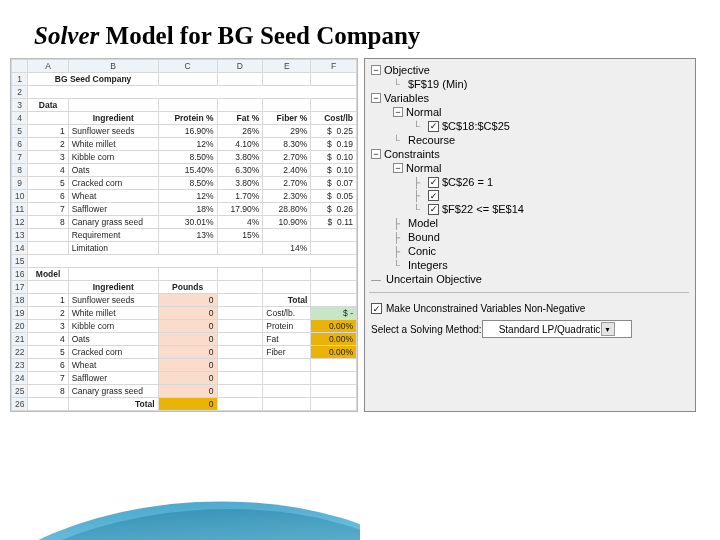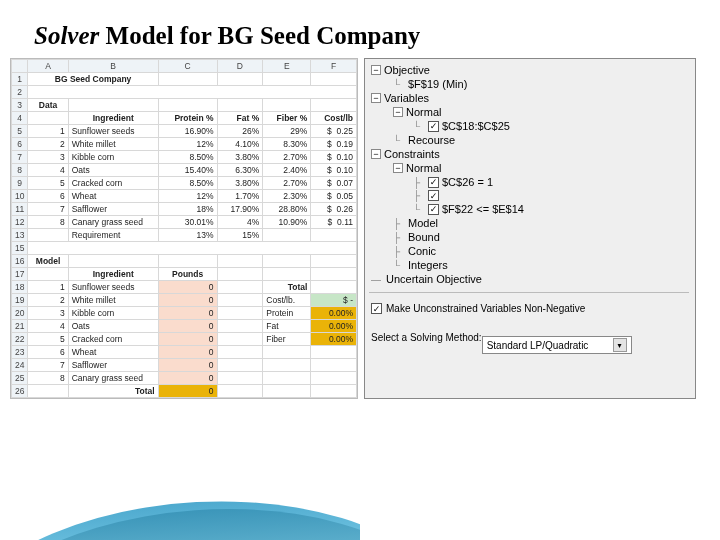--- a/index.html
+++ b/index.html
@@ -116,27 +116,26 @@
   .methodrow {
     display: flex;
     align-items: center;
     justify-content: flex-start;
     padding: 2px 2px;
     font-size: 10px;
   }
   .dropdown {
     border: 1px solid #888;
     background: #fff;
-    padding: 1px 4px;
+    padding: 1px 16px;
     width: 150px;
     display: flex;
     justify-content: space-between;
     align-items: center;
     font-size: 10px;
-    margin-top: 16px;
   }
   .chev {
     width: 14px; height: 14px;
     background: #e4e4e4;
     border: 1px solid #999;
     display: inline-flex;
     align-items: center; justify-content: center;
     font-size: 8px;
   }
 
@@ -292,20 +291,29 @@
       <tr>
             <td class="rowhdr">13</td>
             <td></td>
             <td>Requirement</td>
             <td class="right">13%</td>
             <td class="right">15%</td>
             <td></td>
             <td></td>
           </tr>
       <tr>
+            <td class="rowhdr">14</td>
+            <td></td>
+            <td>Limitation</td>
+            <td></td>
+            <td></td>
+            <td class="right">14%</td>
+            <td></td>
+          </tr>
+      <tr>
             <td class="rowhdr">15</td>
             <td colspan="6"></td>
           </tr>
       <tr>
             <td class="rowhdr">16</td>
             <td class="bold">Model</td>
             <td></td>
             <td></td>
             <td></td>
             <td></td>

